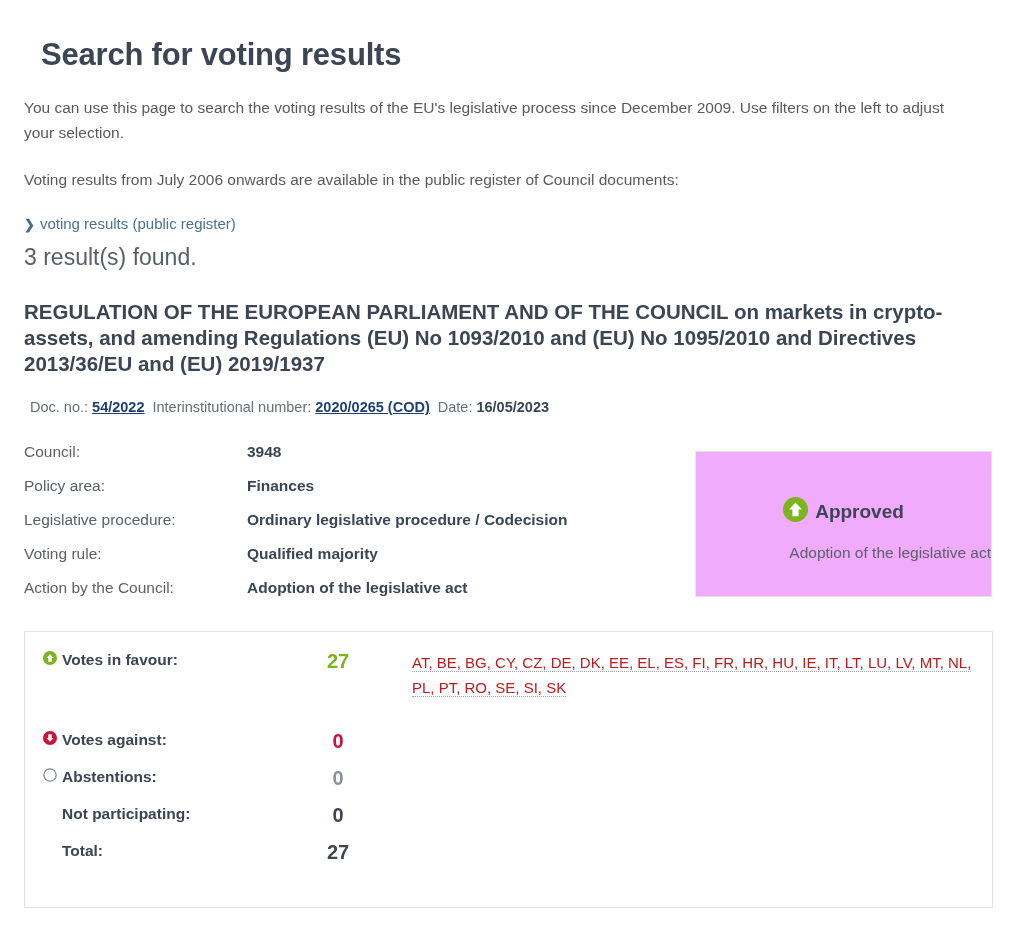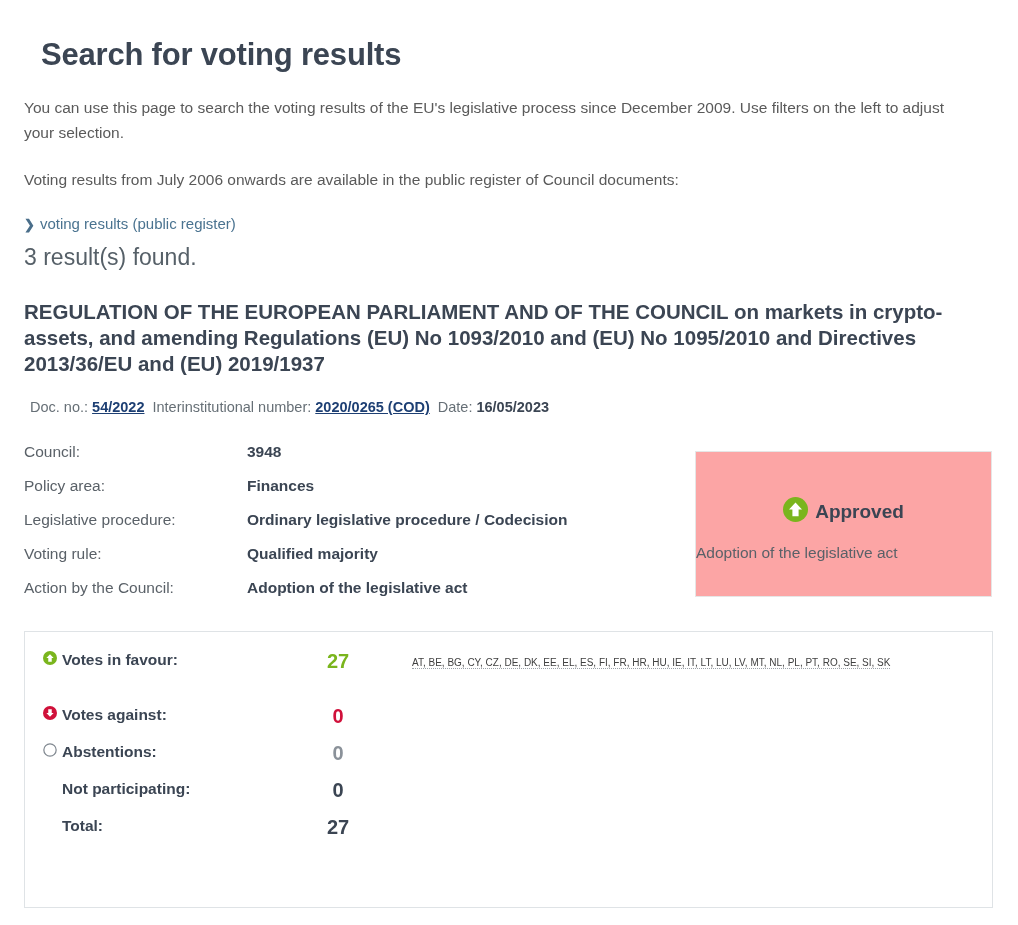--- a/index.html
+++ b/index.html
@@ -133,24 +133,24 @@
     color: #3b4553;
     font-weight: bold;
   }
 
   .status-box {
     position: absolute;
     left: 671px;
     top: 10px;
     width: 297px;
     height: 146px;
-    background: #fca5a5;
+    background: #f0abfc;
     border: 1px solid #e6e6e6;
     box-sizing: border-box;
-    text-align: left;
+    text-align: right;
   }
   .status-head {
     margin-top: 45px;
     display: flex;
     align-items: center;
     justify-content: center;
     gap: 7px;
   }
   .status-label {
     font-size: 19px;
@@ -212,23 +212,23 @@
     font-size: 20px;
     font-weight: bold;
     color: #3b4553;
     padding-right: 22px !important;
   }
   .vrow-num.green { color: #7ab51d; }
   .vrow-num.red { color: #d0103a; }
   .vrow-num.grey { color: #8a9199; }
 
   .vrow-countries {
-    font-size: 10px;
+    font-size: 15px;
     line-height: 25px;
-    color: #404040;
+    color: #b91c1c;
     padding-left: 2px !important;
     max-width: 600px;
   }
   .vrow-countries abbr {
     text-decoration: none;
     border-bottom: 1px dotted #9aa1a8;
     cursor: help;
   }
 
   .spacer-row td { height: 30px; }

